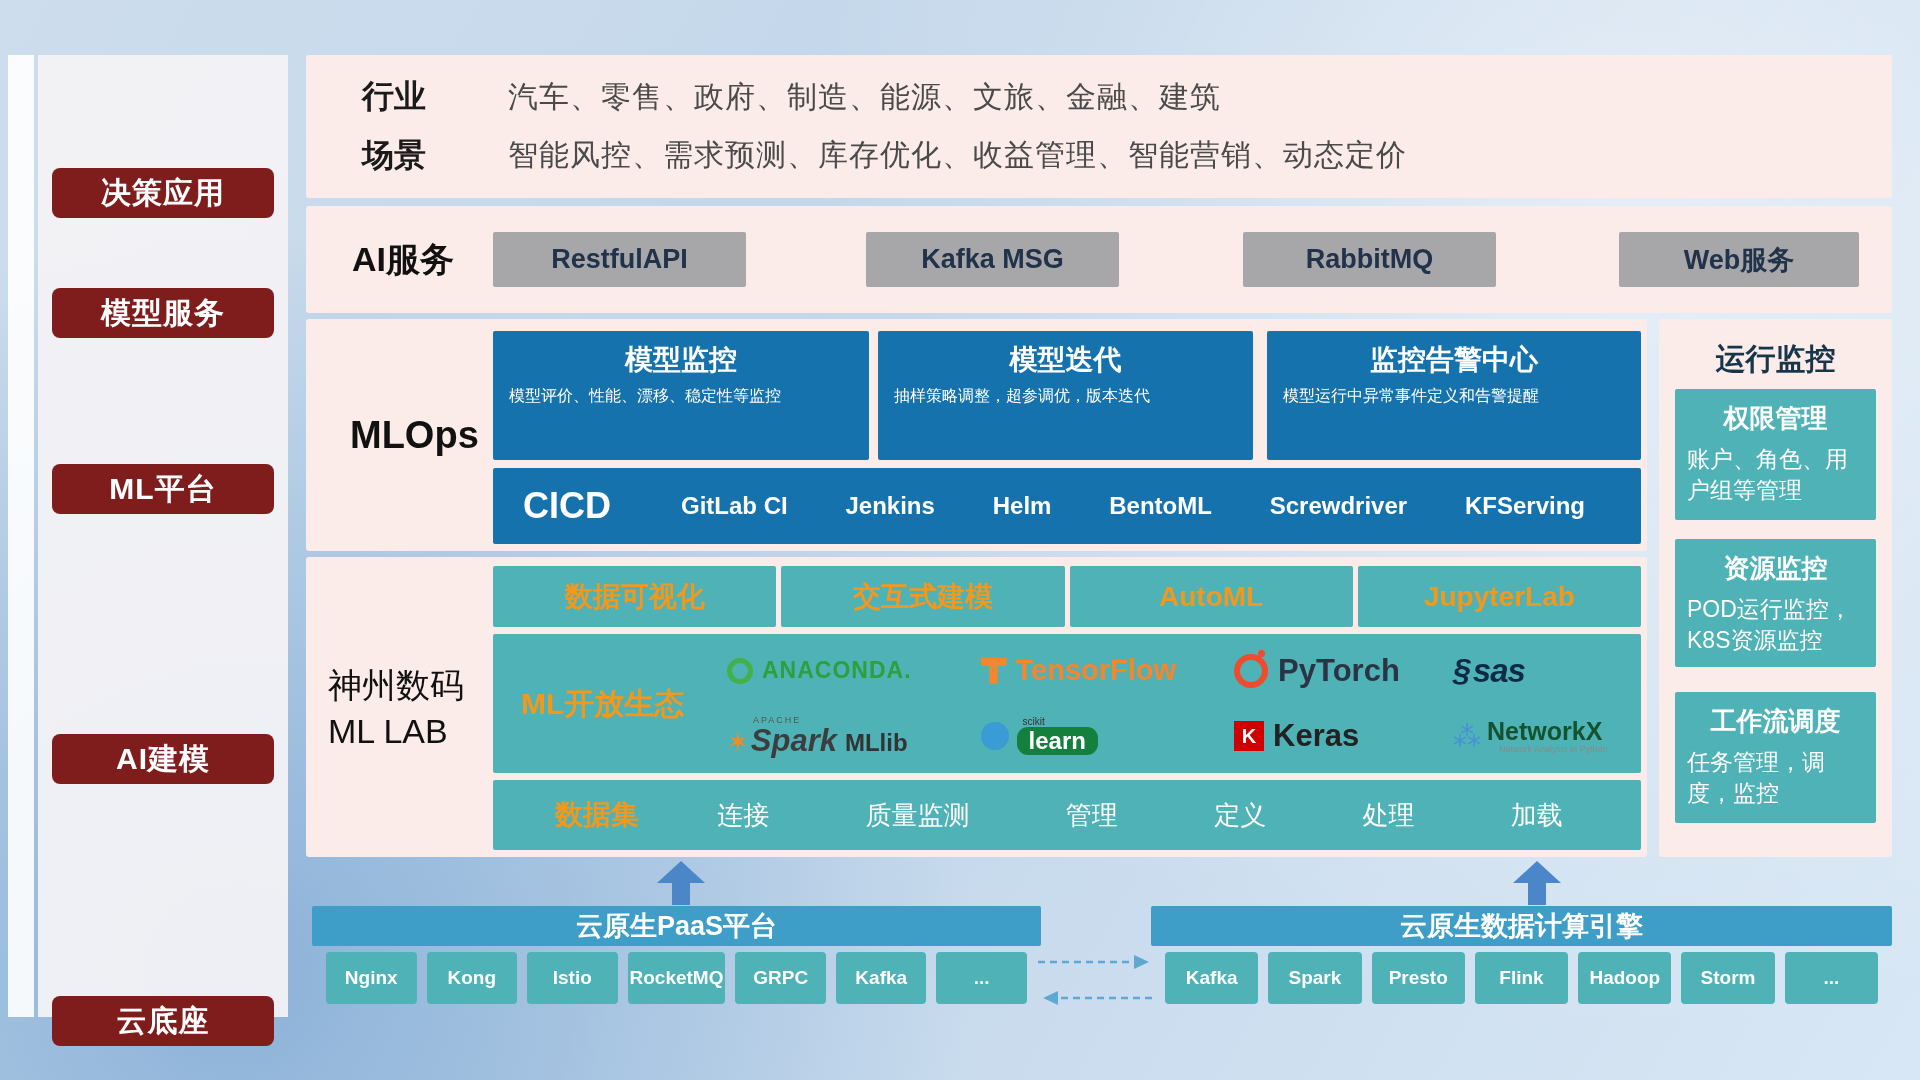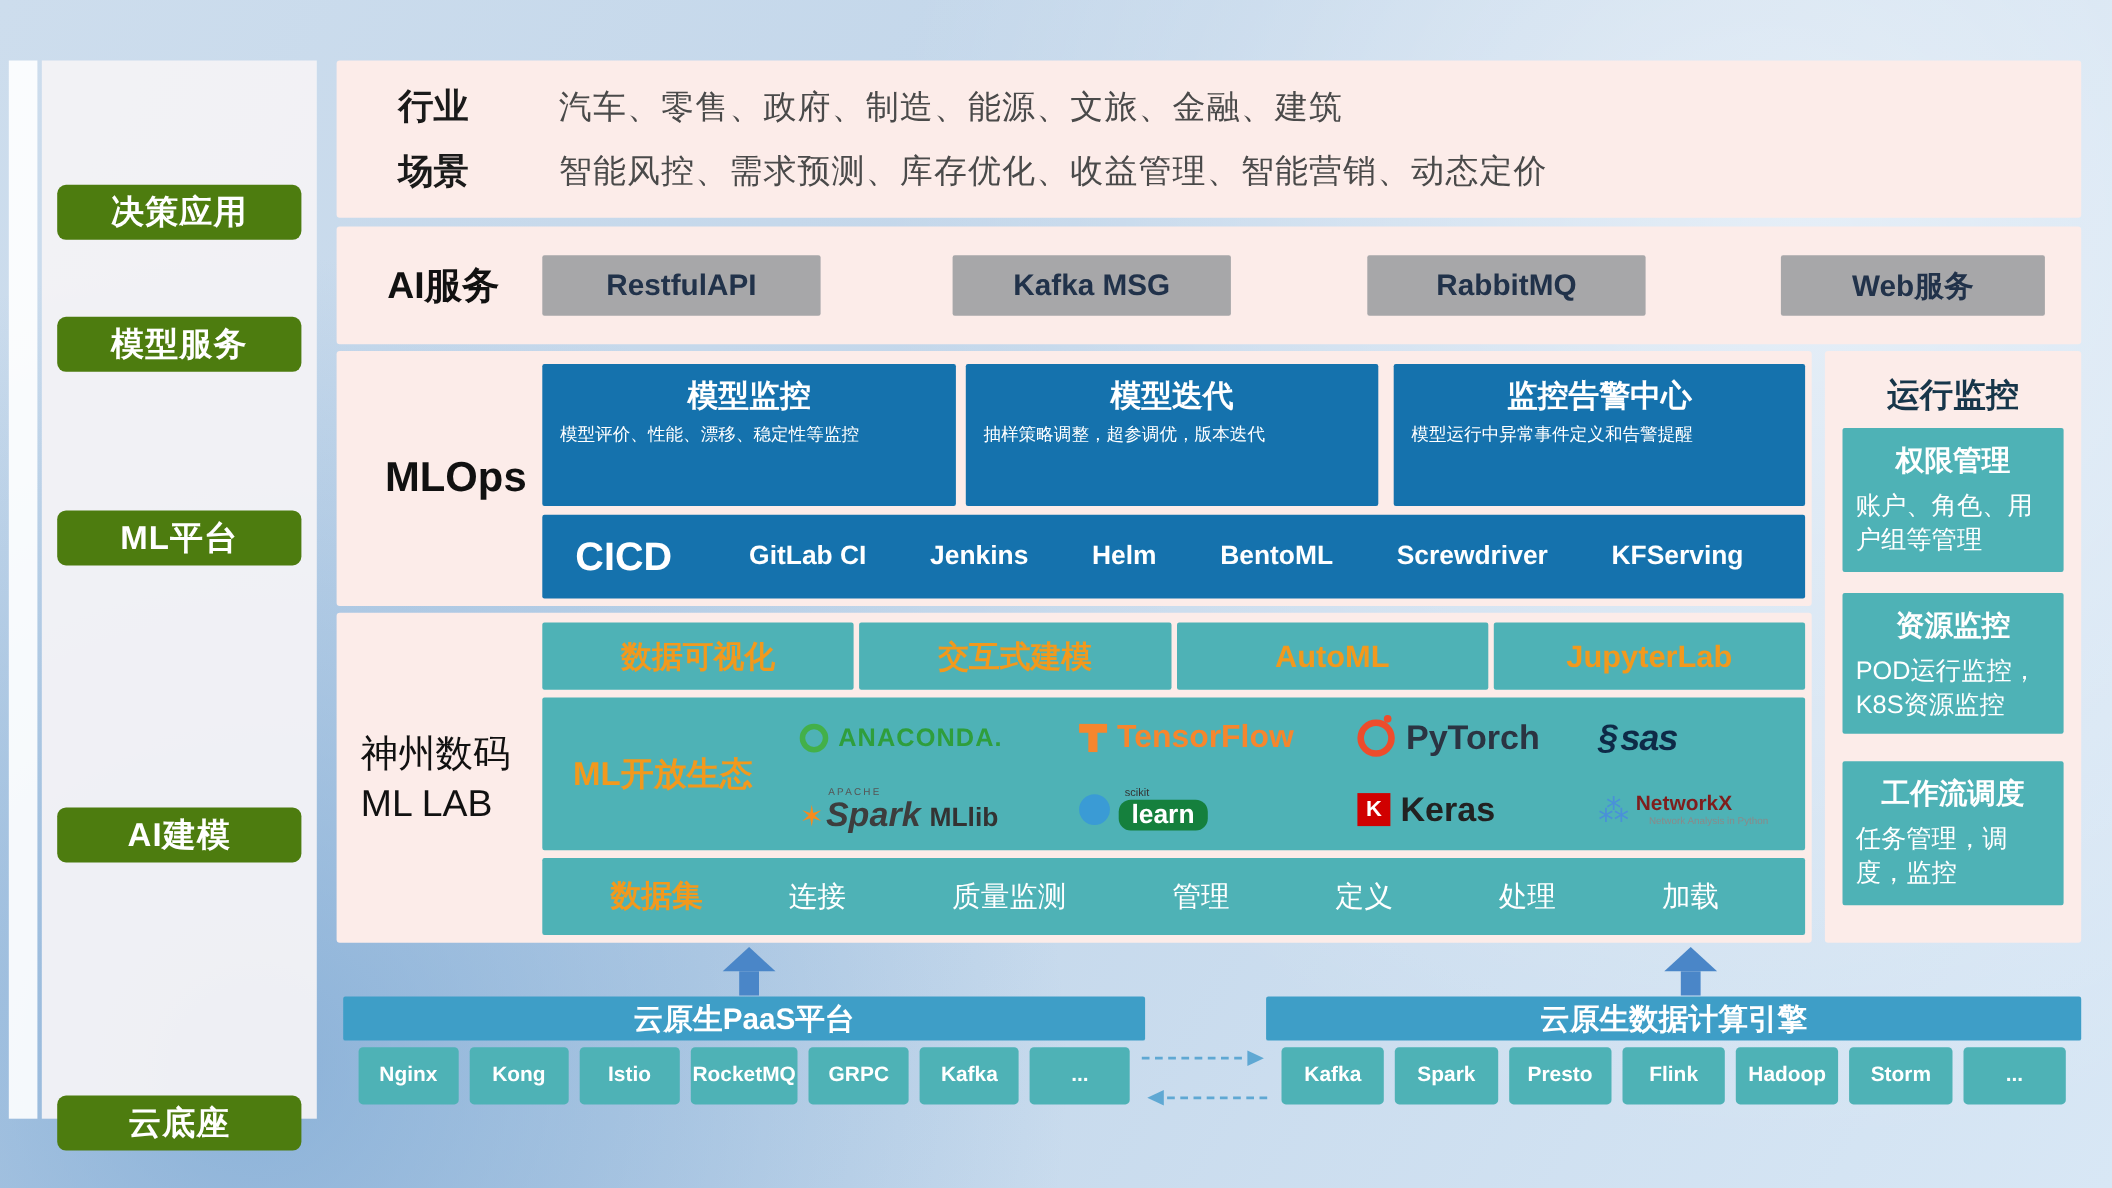--- a/index.html
+++ b/index.html
@@ -9,21 +9,21 @@
       radial-gradient(circle at 12% 90%, rgba(120,165,210,.75) 0%, rgba(120,165,210,0) 38%),
       radial-gradient(circle at 85% 20%, rgba(255,255,255,.5) 0%, rgba(255,255,255,0) 45%),
       linear-gradient(120deg,#cddded 0%,#c2d6ea 45%,#d8e7f5 100%);
   }
   .abs{position:absolute;}
   .pink{position:absolute;background:#fcece9;border-radius:3px;}
 
   
   .edge-strip{position:absolute;left:8px;top:55px;width:26px;height:962px;background:rgba(255,255,255,.9);}
   .sidebar{position:absolute;left:38px;top:55px;width:250px;height:962px;background:rgba(243,242,246,.95);}
-  .side-btn{position:absolute;left:14px;width:222px;height:50px;background:#4d7c0f;color:#fff;
+  .side-btn{position:absolute;left:14px;width:222px;height:50px;background:#7f1d1d;color:#fff;
     font-size:30px;font-weight:bold;display:flex;align-items:center;justify-content:center;
     border-radius:8px;letter-spacing:1px;cursor:pointer;}
 
   
   .row-industry{left:306px;top:55px;width:1586px;height:143px;display:flex;flex-direction:column;justify-content:space-evenly;padding:6px 0;box-sizing:border-box;}
   .ind-row{display:flex;align-items:center;}
   .ind-label{width:120px;margin-left:56px;font-size:32px;font-weight:bold;color:#1a1a1a;flex:none;}
   .ind-text{font-size:30px;color:#4a4a4a;margin-left:26px;letter-spacing:1px;}
 
   
@@ -75,21 +75,21 @@
   .sk-circle{width:28px;height:28px;border-radius:50%;background:#3a9bd5;margin-right:8px;}
   .sk-wrap{display:flex;flex-direction:column;line-height:1;}
   .sk-sup{font-size:10px;color:#333;margin-left:6px;}
   .learn-pill{background:#15803d;color:#fff;font-weight:bold;font-size:24px;border-radius:11px;padding:2px 12px;}
   .keras-ico{width:30px;height:30px;background:#d00000;color:#fff;display:flex;align-items:center;justify-content:center;
     font-weight:bold;font-size:20px;margin-right:9px;}
   .keras-ico::before{content:"K";}
   .keras-text{color:#222;font-weight:600;font-size:31px;}
   .nx-ico::before{content:"⁂";color:#4a90d9;font-size:28px;margin-right:6px;}
   .nx-wrap{display:flex;flex-direction:column;line-height:1.1;}
-  .nx-text{color:#7f1d1d;font-weight:bold;font-size:19px;}
+  .nx-text{color:#14532d;font-weight:bold;font-size:25px;}
   .nx-sub{font-size:9px;color:#8a8a8a;padding-left:12px;}
   .dataset-bar{position:absolute;left:187px;top:223px;width:1148px;height:70px;background:#4eb2b6;border-radius:2px;
     display:flex;align-items:center;color:#fff;}
   .ds-label{font-size:28px;font-weight:bold;color:#f2991d;margin-left:62px;flex:none;}
   .ds-items{flex:1;display:flex;justify-content:space-around;padding:0 30px;}
   .ds-item{font-size:26px;}
 
   
   .col-monitor{left:1659px;top:319px;width:233px;height:538px;}
   .mon-title{position:absolute;top:20px;left:0;width:100%;text-align:center;font-size:30px;font-weight:bold;color:#17364a;}

